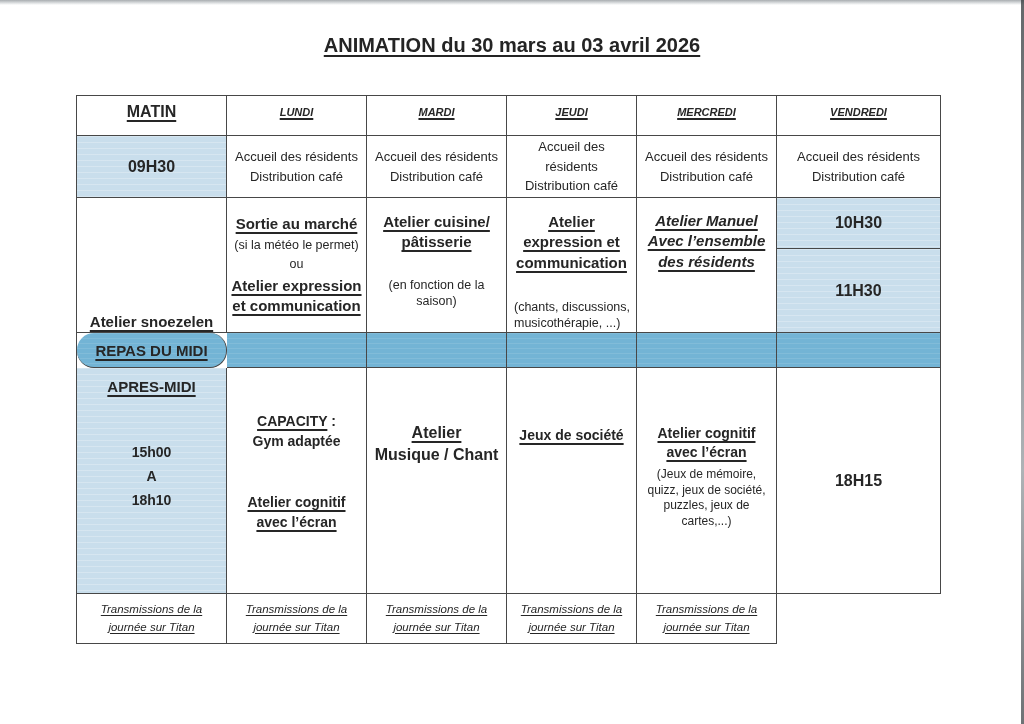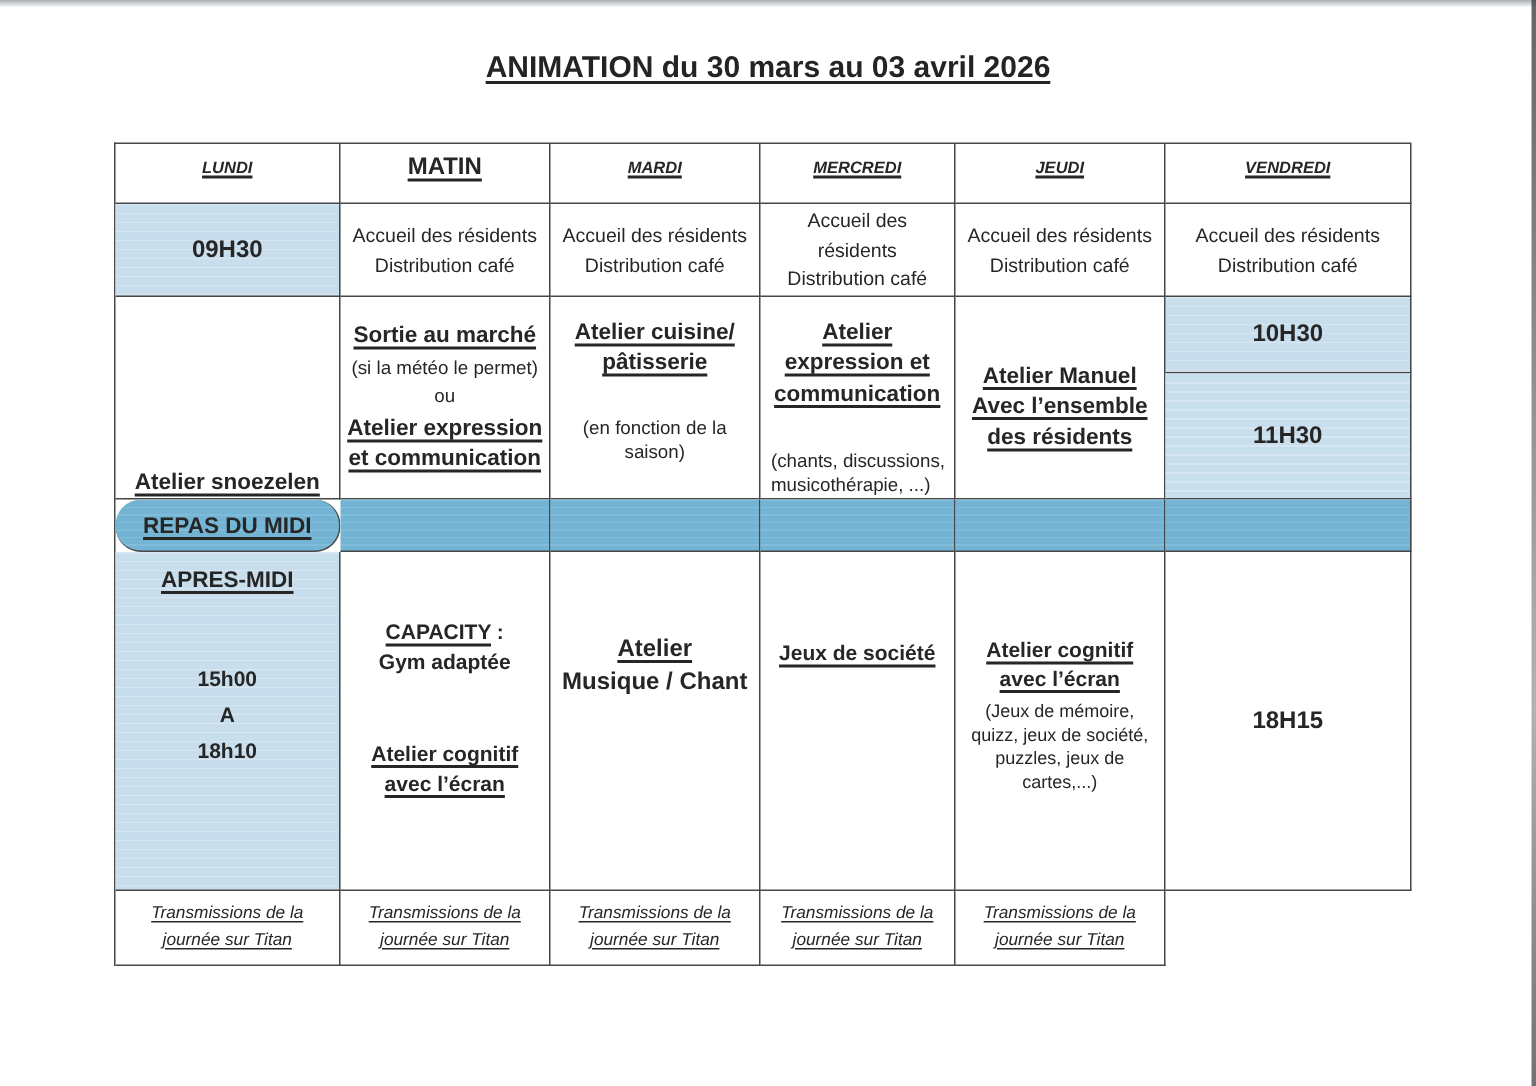--- a/index.html
+++ b/index.html
@@ -72,21 +72,21 @@
   .c-accueil.narrow { padding:3px 13px; }
   
   .act-title { font-size:15px; font-weight:bold; line-height:1.35; }
   .act-title-sm { font-size:14px; font-weight:bold; line-height:1.35; }
   .act-note { font-size:12.5px; line-height:1.32; }
   .m-lundi { justify-content:flex-end; }
   .m-mardi { justify-content:center; padding:2px 3px; gap:3px; }
   .m-mercredi { justify-content:flex-start; padding:14px 4px 0; gap:24px; }
   .m-jeudi { justify-content:flex-start; padding:14px 3px 0; }
   .m-jeudi .act-note { margin-top:26px; align-self:flex-start; text-align:left; padding-left:4px; }
-  .m-vendredi { justify-content:center; padding-top:13px; }
+  .m-vendredi { justify-content:flex-start; padding-top:13px;font-style:italic; }
   .m-vendredi .act-title { max-width:122px; }
   
   .pm-time { justify-content:flex-start; padding-top:10px; }
   .pm-time .pm-label { font-size:15px; font-weight:bold; }
   .pm-range { margin-top:46px; font-size:14px; font-weight:bold; line-height:1.7; }
   .pm { justify-content:flex-start; padding:58px 4px 0; }
   .pm-lundi { padding-top:44px; font-size:14px; font-weight:bold; line-height:1.4; }
   .pm-lundi .grp2 { margin-top:42px; }
   .pm-mardi { font-size:16px; font-weight:bold; line-height:1.4; padding-top:54px; }
   .pm-jeudi { padding-top:56px; }
@@ -97,34 +97,34 @@
 </head>
 <body>
 
 <div class="scan-top"></div>
 <div class="scan-right"></div>
 
 <div class="doc-title"><span class="u">ANIMATION du 30 mars au 03 avril 2026</span></div>
 
 <div class="schedule">
 
-  <div class="cell hdr-day">
-      <span class="u">LUNDI</span>
-    </div>
   <div class="cell hdr-matin">
       <span class="u">MATIN</span>
     </div>
   <div class="cell hdr-day">
+      <span class="u">LUNDI</span>
+    </div>
+  <div class="cell hdr-day">
       <span class="u">MARDI</span>
     </div>
   <div class="cell hdr-day">
+      <span class="u">JEUDI</span>
+    </div>
+  <div class="cell hdr-day">
       <span class="u">MERCREDI</span>
-    </div>
-  <div class="cell hdr-day">
-      <span class="u">JEUDI</span>
     </div>
   <div class="cell hdr-day">
       <span class="u">VENDREDI</span>
     </div>
 
   <div class="cell blue time-lbl">
       <span>09H30</span>
     </div>
   <div class="cell c-accueil">
       <span>Accueil des résidents Distribution café</span>

